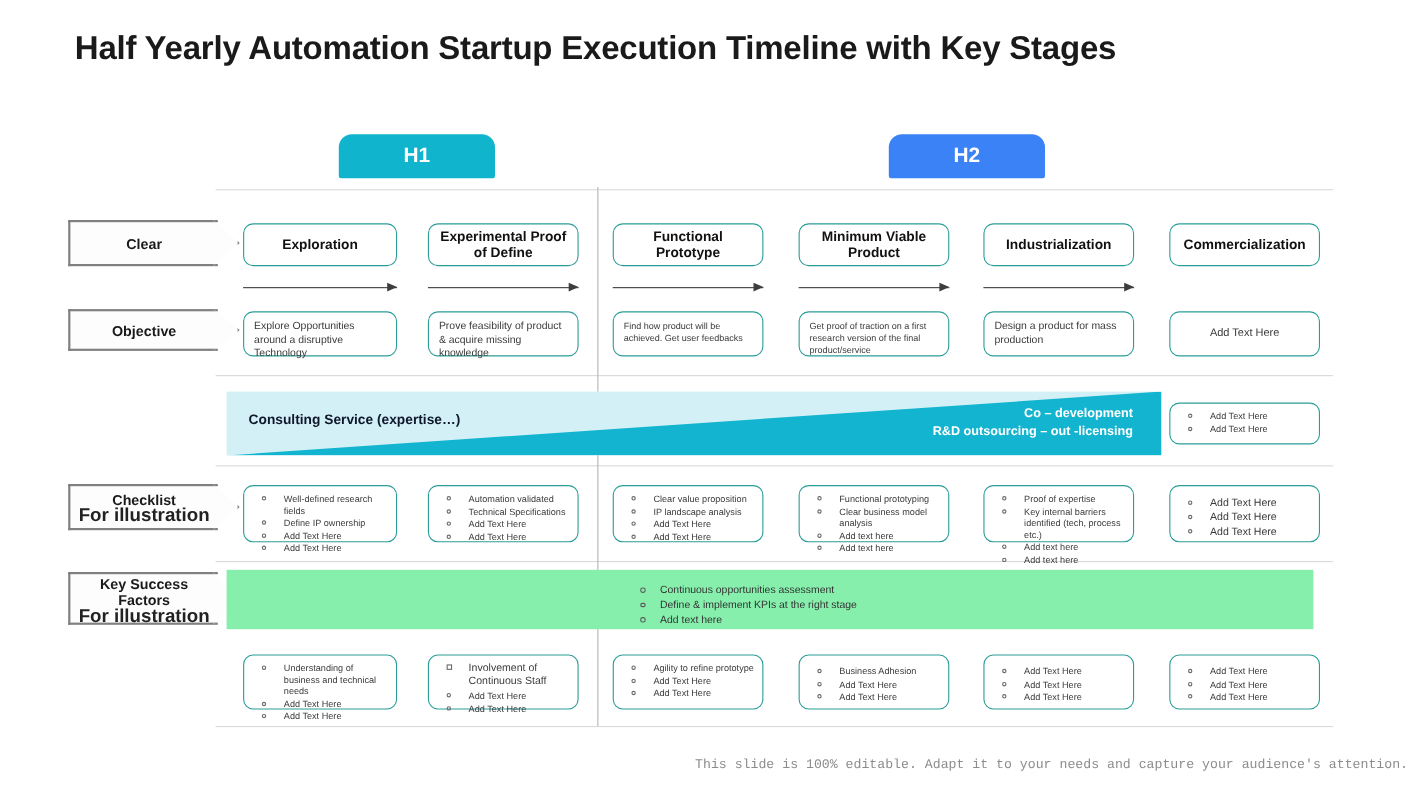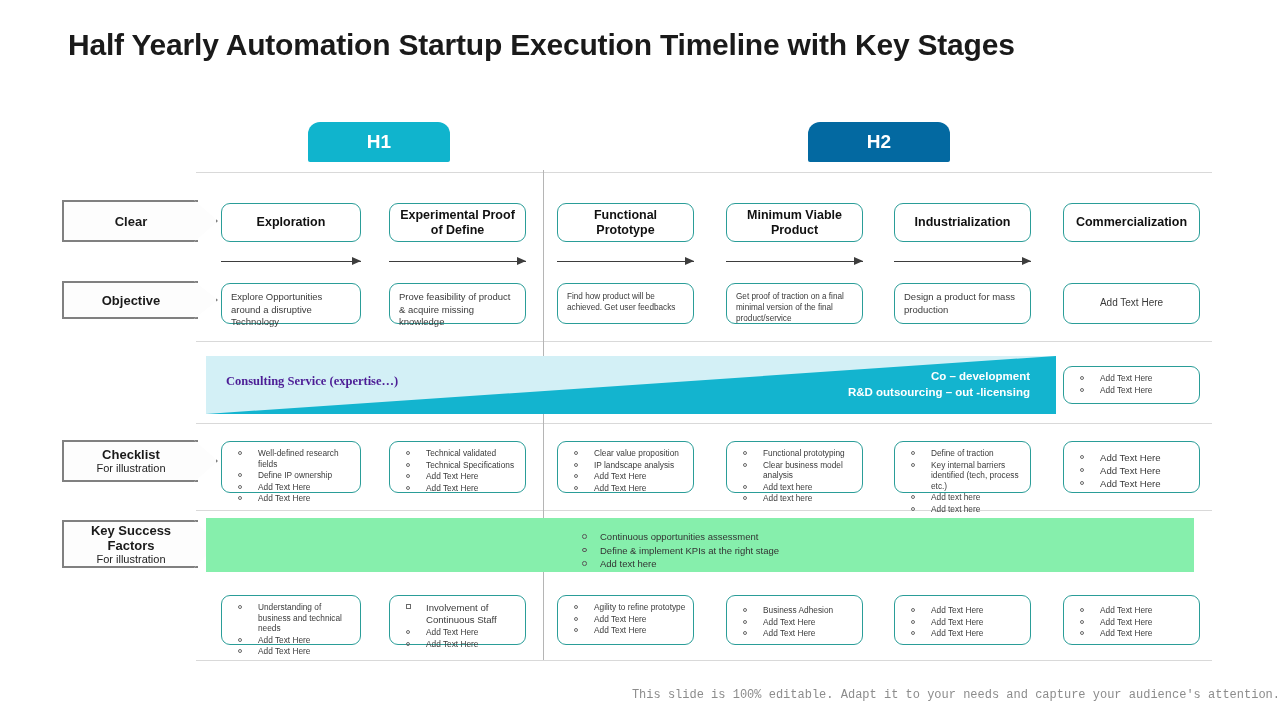--- a/index.html
+++ b/index.html
@@ -21,21 +21,21 @@
 
   
   .half-badge {
     position: absolute;
     width: 142px; height: 40px;
     border-radius: 12px 12px 2px 2px;
     color: #ffffff; font-weight: bold; font-size: 19px;
     display: flex; align-items: center; justify-content: center;
   }
   #badge-h1 { left: 308px; top: 122px; background: #10b4cd; }
-  #badge-h2 { left: 808px; top: 122px; background: #0369a1; }
+  #badge-h2 { left: 808px; top: 122px; background: #3b82f6; }
 
   
   .hline {
     position: absolute; left: 196px; width: 1016px;
     height: 1px; background: #d9d9d9;
   }
   .vdiv {
     position: absolute; left: 543px; top: 170px;
     width: 1px; height: 490px; background: #b5b5b5;
   }
@@ -53,21 +53,21 @@
   }
   .rowlabel::after {
     content: ""; position: absolute;
     right: -20px; top: -2px; bottom: -2px; width: 22px;
     background: #fdfdfd;
     border: 2px solid #808080;
     border-left: none;
     clip-path: polygon(0 0, 100% 50%, 0 100%);
   }
   .rowlabel .ttl { font-size: 13px; font-weight: bold; line-height: 15px; }
-  .rowlabel .sub { font-size: 11px; font-weight: normal; line-height: 13px; color: #222; }
+  .rowlabel .sub { font-size: 17px; font-weight: bold; line-height: 13px; color: #222; }
 
   
   .card {
     position: absolute;
     background: #ffffff;
     border: 1.6px solid #2a9d98;
     border-radius: 9px;
   }
   .card.phase {
     display: flex; align-items: center; justify-content: center;
@@ -117,21 +117,21 @@
     background: #d3f0f6;
     overflow: hidden;
   }
   .band .wedge {
     position: absolute; inset: 0;
     background: #13b4cf;
     clip-path: polygon(0 100%, 100% 0, 100% 100%);
   }
   .band .lbl-left {
     position: absolute; left: 20px; top: 18px;
-    font-size: 12.5px; font-weight: bold; color: #4c1d95; font-family: Liberation Serif, serif;
+    font-size: 12.5px; font-weight: bold; color: #0f172a;
   }
   .band .lbl-right {
     position: absolute; right: 26px; top: 12px;
     text-align: right; color: #ffffff;
     font-size: 11.5px; font-weight: bold; line-height: 16px;
   }
 
   
   .ksf {
     position: absolute; left: 206px; top: 518px;
@@ -220,21 +220,21 @@
       <div class="head"></div>
     </div>
   <div class="arrow" style="left:894px;top:257px;width:137px">
       <div class="shaft"></div>
       <div class="head"></div>
     </div>
 
   <div class="card obj" style="left:221px;top:283px;width:140px;height:41px">Explore Opportunities around a disruptive Technology</div>
   <div class="card obj" style="left:389px;top:283px;width:137px;height:41px">Prove feasibility of product &amp; acquire missing knowledge</div>
   <div class="card obj" style="left:557px;top:283px;width:137px;height:41px;font-size:8.2px;line-height:11px">Find how product will be achieved.  Get user feedbacks</div>
-  <div class="card obj" style="left:726px;top:283px;width:137px;height:41px;font-size:8.2px;line-height:11px">Get proof of traction on a final minimal version of the final product/service</div>
+  <div class="card obj" style="left:726px;top:283px;width:137px;height:41px;font-size:8.2px;line-height:11px">Get proof of traction on a first research version of the final product/service</div>
   <div class="card obj" style="left:894px;top:283px;width:137px;height:41px">Design a product for mass production</div>
   <div class="card obj" style="left:1063px;top:283px;width:137px;height:41px;display:flex;align-items:center;justify-content:center;font-size:10px">Add Text Here</div>
 
   <div class="band">
     <div class="wedge"></div>
     <div class="lbl-left">Consulting  Service (expertise…)</div>
     <div class="lbl-right">
       <div>Co – development</div>
       <div>R&amp;D outsourcing – out -licensing</div>
     </div>
@@ -249,21 +249,21 @@
   <div class="card list" style="left:221px;top:441px;width:140px;height:52px">
     <ul>
       <li><span class="bullet"></span><span>Well-defined research fields</span></li>
       <li><span class="bullet"></span><span>Define IP ownership</span></li>
       <li><span class="bullet"></span><span>Add Text Here</span></li>
       <li><span class="bullet"></span><span>Add Text Here</span></li>
     </ul>
   </div>
   <div class="card list" style="left:389px;top:441px;width:137px;height:52px">
     <ul>
-      <li><span class="bullet"></span><span>Technical validated</span></li>
+      <li><span class="bullet"></span><span>Automation validated</span></li>
       <li><span class="bullet"></span><span>Technical Specifications</span></li>
       <li><span class="bullet"></span><span>Add Text Here</span></li>
       <li><span class="bullet"></span><span>Add Text Here</span></li>
     </ul>
   </div>
   <div class="card list" style="left:557px;top:441px;width:137px;height:52px">
     <ul>
       <li><span class="bullet"></span><span>Clear value proposition</span></li>
       <li><span class="bullet"></span><span>IP landscape analysis</span></li>
       <li><span class="bullet"></span><span>Add Text Here</span></li>
@@ -273,21 +273,21 @@
   <div class="card list" style="left:726px;top:441px;width:137px;height:52px">
     <ul>
       <li><span class="bullet"></span><span>Functional prototyping</span></li>
       <li><span class="bullet"></span><span>Clear business model analysis</span></li>
       <li><span class="bullet"></span><span>Add text here</span></li>
       <li><span class="bullet"></span><span>Add text here</span></li>
     </ul>
   </div>
   <div class="card list" style="left:894px;top:441px;width:137px;height:52px">
     <ul>
-      <li><span class="bullet"></span><span>Define of traction</span></li>
+      <li><span class="bullet"></span><span>Proof of expertise</span></li>
       <li><span class="bullet"></span><span>Key internal barriers identified (tech, process etc.)</span></li>
       <li><span class="bullet"></span><span>Add text here</span></li>
       <li><span class="bullet"></span><span>Add text here</span></li>
     </ul>
   </div>
   <div class="card list" style="left:1063px;top:441px;width:137px;height:52px;padding-top:10px">
     <ul>
       <li class="big"><span class="bullet"></span><span>Add Text Here</span></li>
       <li class="big"><span class="bullet"></span><span>Add Text Here</span></li>
       <li class="big"><span class="bullet"></span><span>Add Text Here</span></li>

